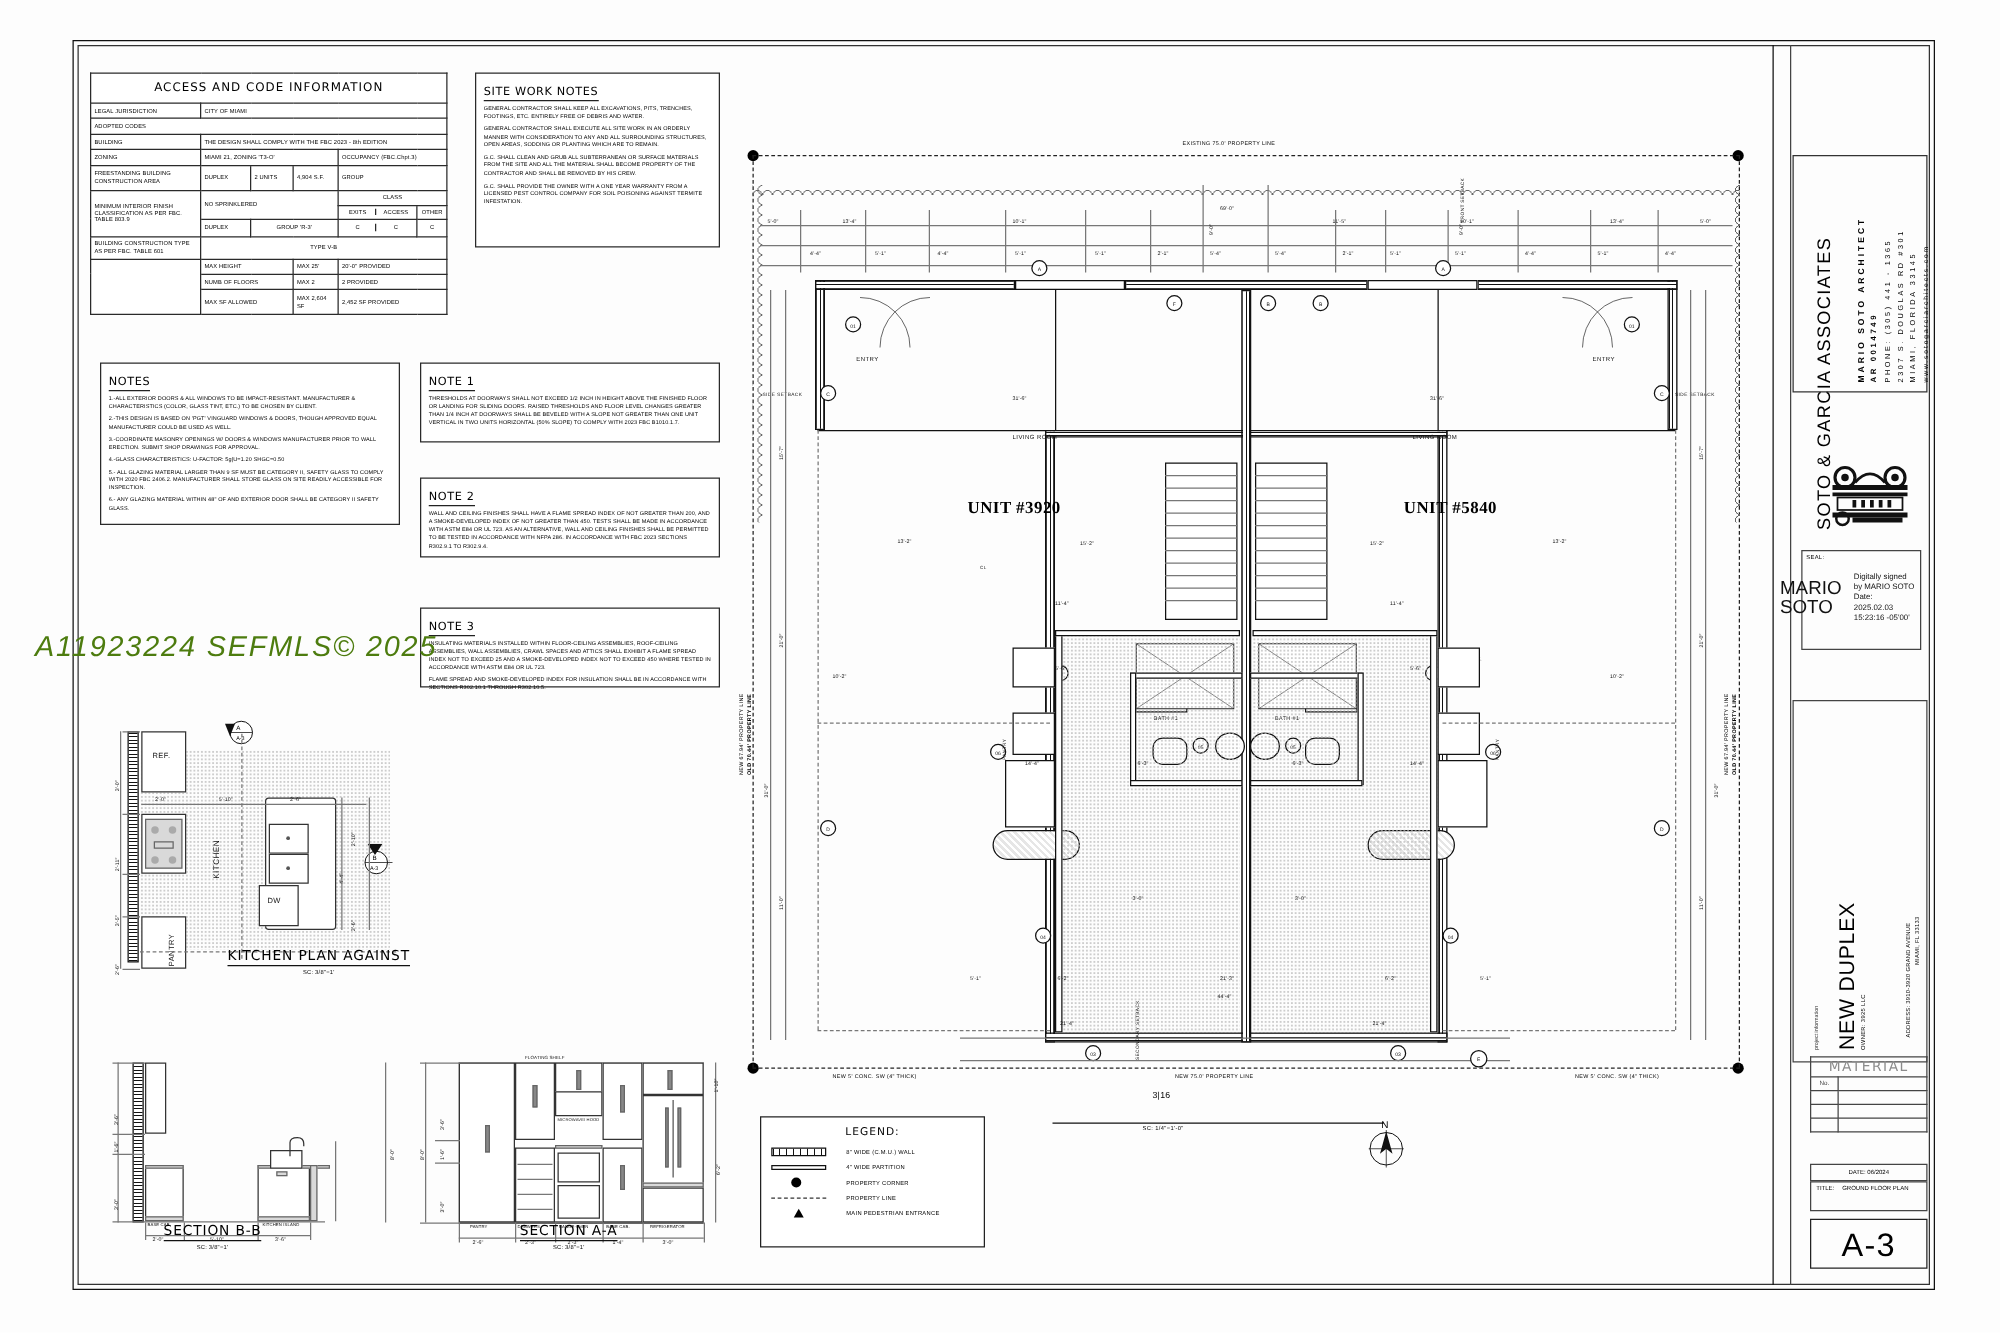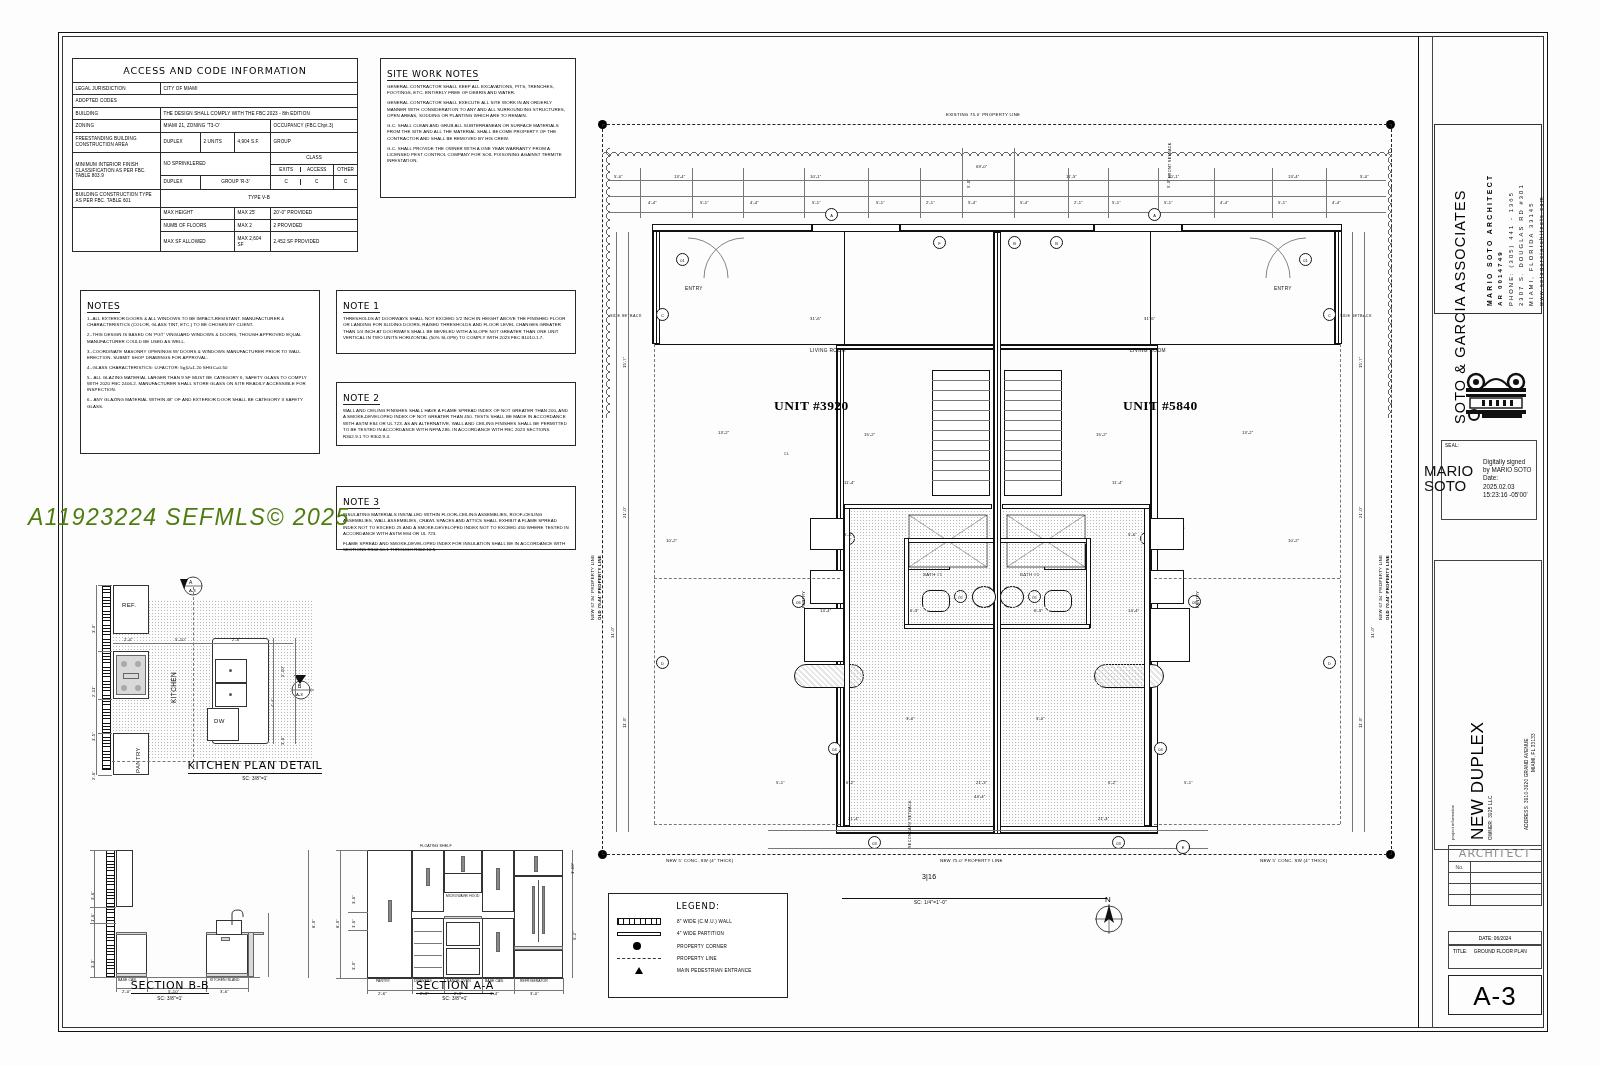--- a/index.html
+++ b/index.html
@@ -264,21 +264,21 @@
 
   <div class="notebox" style="left:380px;top:58px;width:196px;height:140px;">
     <h4>SITE WORK NOTES</h4>
     <p>GENERAL CONTRACTOR SHALL KEEP ALL EXCAVATIONS, PITS, TRENCHES, FOOTINGS, ETC. ENTIRELY FREE OF DEBRIS AND WATER.</p>
     <p>GENERAL CONTRACTOR SHALL EXECUTE ALL SITE WORK IN AN ORDERLY MANNER WITH CONSIDERATION TO ANY AND ALL SURROUNDING STRUCTURES, OPEN AREAS, SODDING OR PLANTING WHICH ARE TO REMAIN.</p>
     <p>G.C. SHALL CLEAN AND GRUB ALL SUBTERRANEAN OR SURFACE MATERIALS FROM THE SITE AND ALL THE MATERIAL SHALL BECOME PROPERTY OF THE CONTRACTOR AND SHALL BE REMOVED BY HIS CREW.</p>
     <p>G.C. SHALL PROVIDE THE OWNER WITH A ONE YEAR WARRANTY FROM A LICENSED PEST CONTROL COMPANY FOR SOIL POISONING AGAINST TERMITE INFESTATION.</p>
   </div>
 
 
-  <div class="notebox" style="left:80px;top:290px;width:240px;height:164px;">
+  <div class="notebox" style="left:80px;top:290px;width:240px;height:130px;">
     <h4>NOTES</h4>
     <p>1.-ALL EXTERIOR DOORS &amp; ALL WINDOWS TO BE IMPACT-RESISTANT. MANUFACTURER &amp; CHARACTERISTICS (COLOR, GLASS TINT, ETC.) TO BE CHOSEN BY CLIENT.</p>
     <p>2.-THIS DESIGN IS BASED ON 'PGT' VINGUARD WINDOWS &amp; DOORS, THOUGH APPROVED EQUAL MANUFACTURER COULD BE USED AS WELL.</p>
     <p>3.-COORDINATE MASONRY OPENINGS W/ DOORS &amp; WINDOWS MANUFACTURER PRIOR TO WALL ERECTION. SUBMIT SHOP DRAWINGS FOR APPROVAL.</p>
     <p>4.-GLASS CHARACTERISTICS: U-FACTOR: 5g|U=1.20  SHGC=0.50</p>
     <p>5.- ALL GLAZING MATERIAL LARGER THAN 9 SF MUST BE CATEGORY II, SAFETY GLASS TO COMPLY WITH 2020 FBC 2406.2. MANUFACTURER SHALL STORE GLASS ON SITE READILY ACCESSIBLE FOR INSPECTION.</p>
     <p>6.- ANY GLAZING MATERIAL WITHIN 48" OF AND EXTERIOR DOOR SHALL BE CATEGORY II SAFETY GLASS.</p>
   </div>
 
   <div class="notebox" style="left:336px;top:290px;width:240px;height:64px;">
@@ -361,21 +361,21 @@
     <div class="hline" style="left:18px;top:178px;width:14px;"></div>
     <div class="hline" style="left:18px;top:220px;width:14px;"></div>
     <div class="vline" style="left:16px;top:30px;height:190px;"></div>
     <div class="hline" style="left:33px;top:88px;width:180px;"></div>
     <div class="vline" style="left:193px;top:83px;height:106px;"></div>
     <div class="vline" style="left:215px;top:83px;height:106px;"></div>
     <div class="hline d" style="left:32px;top:206px;width:205px;"></div>
     <div class="vline" style="left:113px;top:32px;height:180px;border-left-style:dashed;"></div>
   </div>
   <div class="dtitle" style="left:160px;top:755px;width:190px;">
-    <div class="n">KITCHEN PLAN DETAIL</div>
+    <div class="n">KITCHEN PLAN AGAINST</div>
     <div class="s">SC: 3/8"=1'</div>
   </div>
 
   <div style="position:absolute;left:80px;top:828px;width:250px;height:145px;">
     <div class="cmuh" style="left:26px;top:22px;width:9px;height:128px;"></div>
 
     <div class="fixt" style="left:36px;top:22px;width:17px;height:57px;"></div>
 
     <div class="fixt" style="left:36px;top:104px;width:31px;height:45px;"></div>
     <div class="grayfill" style="left:36px;top:104px;width:31px;height:3px;"></div>
@@ -855,21 +855,21 @@
   <div class="signame">MARIO<br>SOTO</div>
   <div class="sigmeta">Digitally signed<br>by MARIO SOTO<br>Date:<br>2025.02.03<br>15:23:16 -05'00'</div>
 
   <div class="projbox"></div>
   <div class="vtxt projlbl" style="left:1450px;top:840px;transform:rotate(-90deg);">project information</div>
   <div class="vtxt projname" style="left:1468px;top:840px;transform:rotate(-90deg);">NEW DUPLEX</div>
   <div class="vtxt ownerlbl" style="left:1488px;top:840px;transform:rotate(-90deg);">OWNER:  3925 LLC</div>
   <div class="vtxt" style="left:1524px;top:830px;transform:rotate(-90deg);font-size:4.6px;letter-spacing:.25px;line-height:1.5;width:200px;text-align:left;">ADDRESS: 3910-3920 GRAND AVENUE<br><span style="margin-left:58px;display:inline-block;">MIAMI, FL 33133</span></div>
 
   <div class="revbox">
-    <div class="revtitle">ARCHITECT</div>
+    <div class="revtitle">MATERIAL</div>
     <table class="rev">
       <tbody>
           <tr>
             <td style="width:22px;text-align:center;font-size:5px;color:#444;">No.</td>
           <td></td>
           </tr>
       <tr>
             <td></td>
           <td></td>
           </tr>

